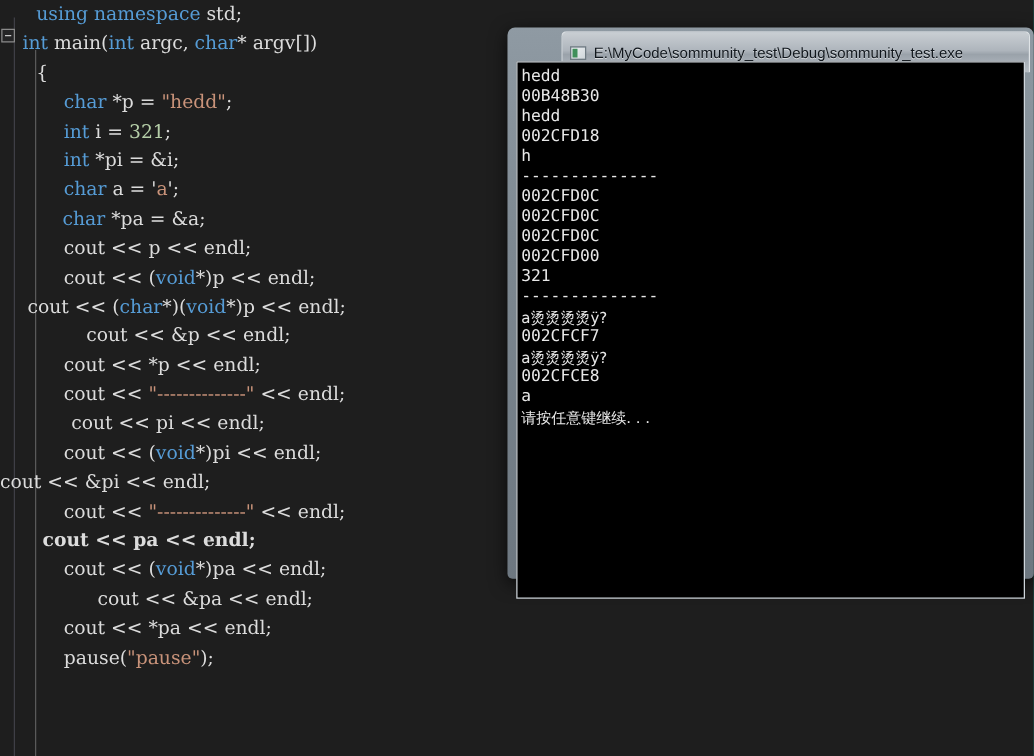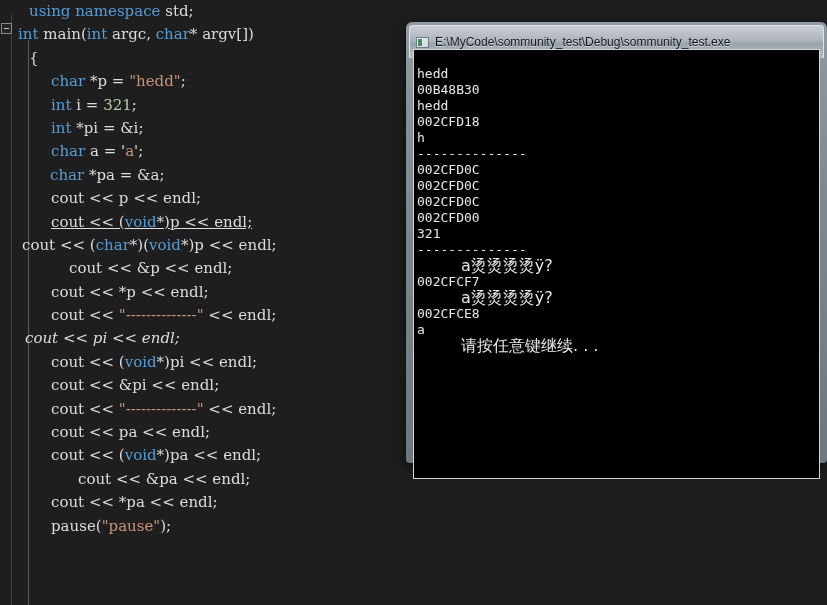--- a/index.html
+++ b/index.html
@@ -28,62 +28,62 @@
 
   
   #console-window{position:absolute;left:406px;top:22px;width:421px;height:441px;
     background:linear-gradient(180deg,#8f9aa3 0%,#7d8891 40%,#6d7780 100%);
     border-radius:6px 6px 4px 4px;
     box-shadow:0 4px 14px rgba(0,0,0,.65);
     padding:3px;box-sizing:border-box;}
   #console-titlebar{height:22px;border-radius:4px 4px 0 0;
     background:linear-gradient(180deg,#c9ced3 0%,#aeb5bc 45%,#9aa2aa 55%,#b9c0c6 100%);
     display:flex;align-items:center;padding:16px 6px;box-sizing:border-box;
-    border:1px solid #dfe3e6;border-bottom:none;}
+    border:1px solid #dfe3e6;border-bottom:none;margin-left:40px;}
   #console-icon{width:13px;height:11px;flex:0 0 auto;margin-right:6px;
     background:linear-gradient(135deg,#eef1f3 0%,#cfd6da 100%);
     border:1px solid #6f7b83;position:relative;box-sizing:border-box;}
   #console-icon::before{content:"";position:absolute;left:1px;top:1px;width:4px;height:7px;background:#3f8f5a;}
   #console-title{font-family:"Liberation Sans",sans-serif;font-size:12px;color:#10161c;
      white-space:nowrap;overflow:hidden;text-shadow:0 1px 0 rgba(255,255,255,.6);}
   #console-body{position:absolute;left:7px;top:27px;width:407px;height:430px;
-    background:#000;border:1px solid #cfd6dc;box-sizing:border-box;overflow:hidden;padding:16px 0 0 3px;}
+    background:#000;border:1px solid #cfd6dc;box-sizing:border-box;overflow:hidden;padding:4px 0 0 3px;}
   .conline{height:16px;line-height:16px;font-size:13px;color:#e8e8e8;white-space:pre;
      font-family:"DejaVu Sans Mono","Liberation Mono",monospace;letter-spacing:0px;}
-  .conline.cjk{font-family:"DejaVu Sans","Liberation Sans",sans-serif;font-size:16px;margin-left:44px;}
+  .conline.cjk{font-family:"DejaVu Sans","Liberation Sans",sans-serif;font-size:12px;}
 </style>
 </head>
 <body>
 
 <div id="root">
 
   <div id="editor">
     <div id="gutter-line"></div>
     <div id="indent-guide"></div>
     <div id="collapse-box"></div>
     <div id="code">
         <div class="cl" style="padding-left: 29px;"><span class="kw">using </span><span class="kw">namespace </span><span class="pl">std;</span></div>
         <div class="cl" style="padding-left: 18px;"><span class="kw">int </span><span class="pl">main(</span><span class="kw">int </span><span class="pl">argc, </span><span class="kw">char</span><span class="pl">* argv[])</span></div>
         <div class="cl" style="padding-left: 29px;"><span class="pl">{</span></div>
         <div class="cl" style="padding-left: 51px;"><span class="kw">char </span><span class="pl">*p = </span><span class="str">"hedd"</span><span class="pl">;</span></div>
         <div class="cl" style="padding-left: 51px;"><span class="kw">int </span><span class="pl">i = </span><span class="num">321</span><span class="pl">;</span></div>
         <div class="cl" style="padding-left: 51px;"><span class="kw">int </span><span class="pl">*pi = &amp;i;</span></div>
         <div class="cl" style="padding-left: 51px;"><span class="kw">char </span><span class="pl">a = '</span><span class="str">a</span><span class="pl">';</span></div>
         <div class="cl" style="padding-left: 50px;"><span class="kw">char </span><span class="pl">*pa = &amp;a;</span></div>
         <div class="cl" style="padding-left: 51px;"><span class="pl">cout &lt;&lt; p &lt;&lt; endl;</span></div>
-        <div class="cl" style="padding-left: 51px; text-decoration: underline;"><span class="pl">cout &lt;&lt; (</span><span class="kw">void</span><span class="pl">*)p &lt;&lt; endl;</span></div>
+        <div class="cl" style="padding-left: 51px;"><span class="pl">cout &lt;&lt; (</span><span class="kw">void</span><span class="pl">*)p &lt;&lt; endl;</span></div>
         <div class="cl" style="padding-left: 22px;"><span class="pl">cout &lt;&lt; (</span><span class="kw">char</span><span class="pl">*)(</span><span class="kw">void</span><span class="pl">*)p &lt;&lt; endl;</span></div>
         <div class="cl" style="padding-left: 69px;"><span class="pl">cout &lt;&lt; &amp;p &lt;&lt; endl;</span></div>
         <div class="cl" style="padding-left: 51px;"><span class="pl">cout &lt;&lt; *p &lt;&lt; endl;</span></div>
         <div class="cl" style="padding-left: 51px;"><span class="pl">cout &lt;&lt; </span><span class="str">"--------------"</span><span class="pl"> &lt;&lt; endl;</span></div>
-        <div class="cl" style="padding-left: 25px; font-style: italic;"><span class="pl">cout &lt;&lt; pi &lt;&lt; endl;</span></div>
+        <div class="cl" style="padding-left: 57px;"><span class="pl">cout &lt;&lt; pi &lt;&lt; endl;</span></div>
         <div class="cl" style="padding-left: 51px;"><span class="pl">cout &lt;&lt; (</span><span class="kw">void</span><span class="pl">*)pi &lt;&lt; endl;</span></div>
-        <div class="cl" style="padding-left: 51px;"><span class="pl">cout &lt;&lt; &amp;pi &lt;&lt; endl;</span></div>
+        <div class="cl" style=""><span class="pl">cout &lt;&lt; &amp;pi &lt;&lt; endl;</span></div>
         <div class="cl" style="padding-left: 51px;"><span class="pl">cout &lt;&lt; </span><span class="str">"--------------"</span><span class="pl"> &lt;&lt; endl;</span></div>
-        <div class="cl" style="padding-left: 51px;"><span class="pl">cout &lt;&lt; pa &lt;&lt; endl;</span></div>
+        <div class="cl" style="padding-left: 34px; font-weight: bold;"><span class="pl">cout &lt;&lt; pa &lt;&lt; endl;</span></div>
         <div class="cl" style="padding-left: 51px;"><span class="pl">cout &lt;&lt; (</span><span class="kw">void</span><span class="pl">*)pa &lt;&lt; endl;</span></div>
         <div class="cl" style="padding-left: 78px;"><span class="pl">cout &lt;&lt; &amp;pa &lt;&lt; endl;</span></div>
         <div class="cl" style="padding-left: 51px;"><span class="pl">cout &lt;&lt; *pa &lt;&lt; endl;</span></div>
         <div class="cl" style="padding-left: 51px;"><span class="pl">pause(</span><span class="str">"pause"</span><span class="pl">);</span></div>
       </div>
   </div>
 
   <div id="console-window">
     <div id="console-titlebar">
       <div id="console-icon"></div>

